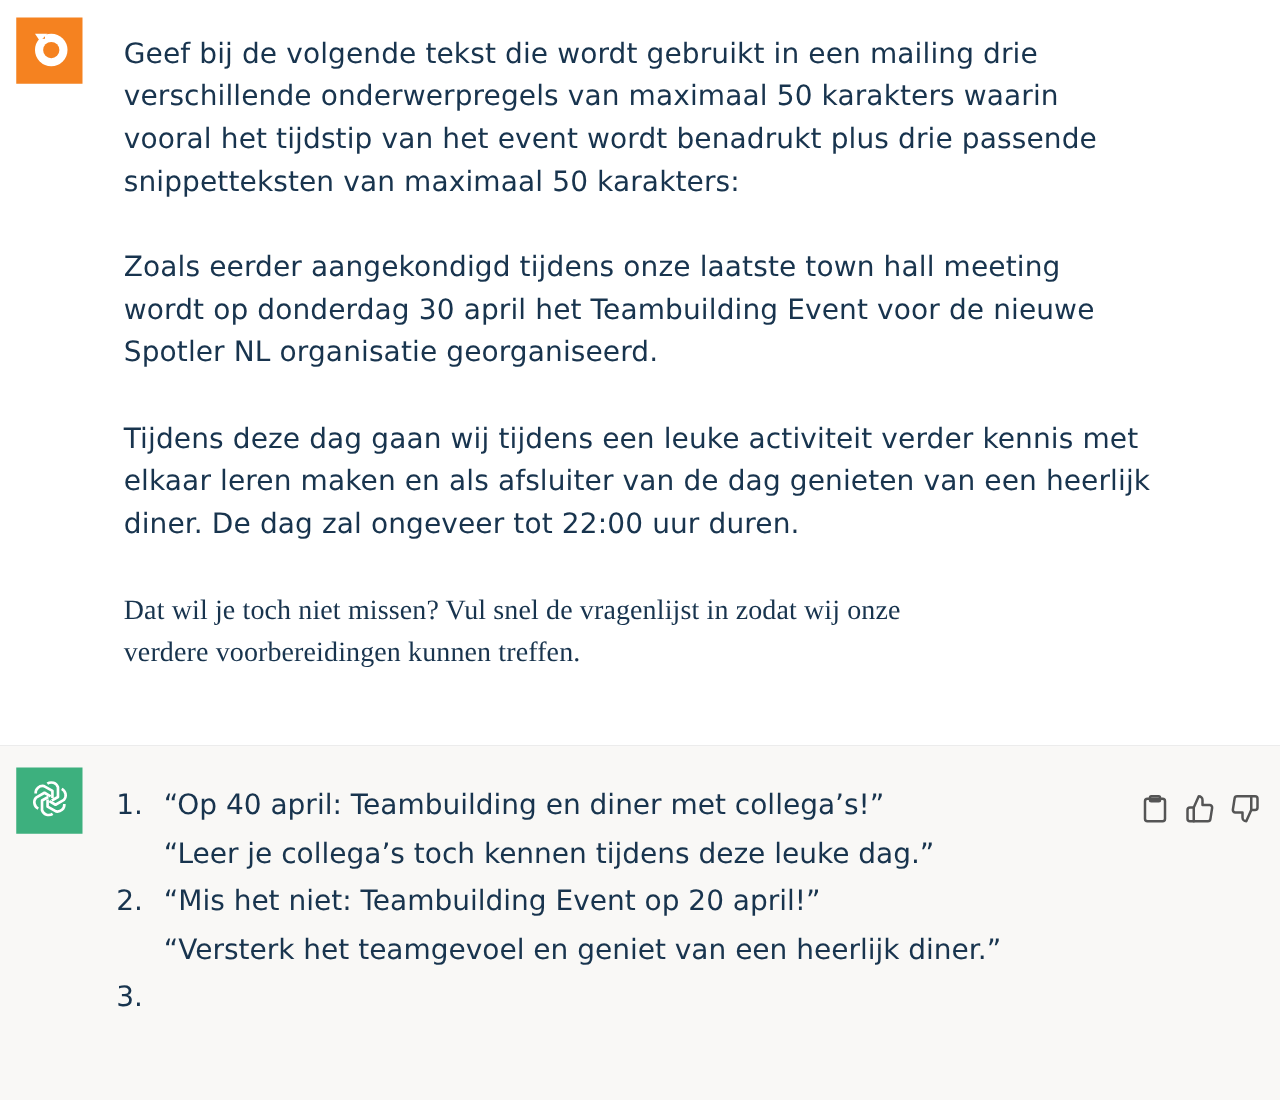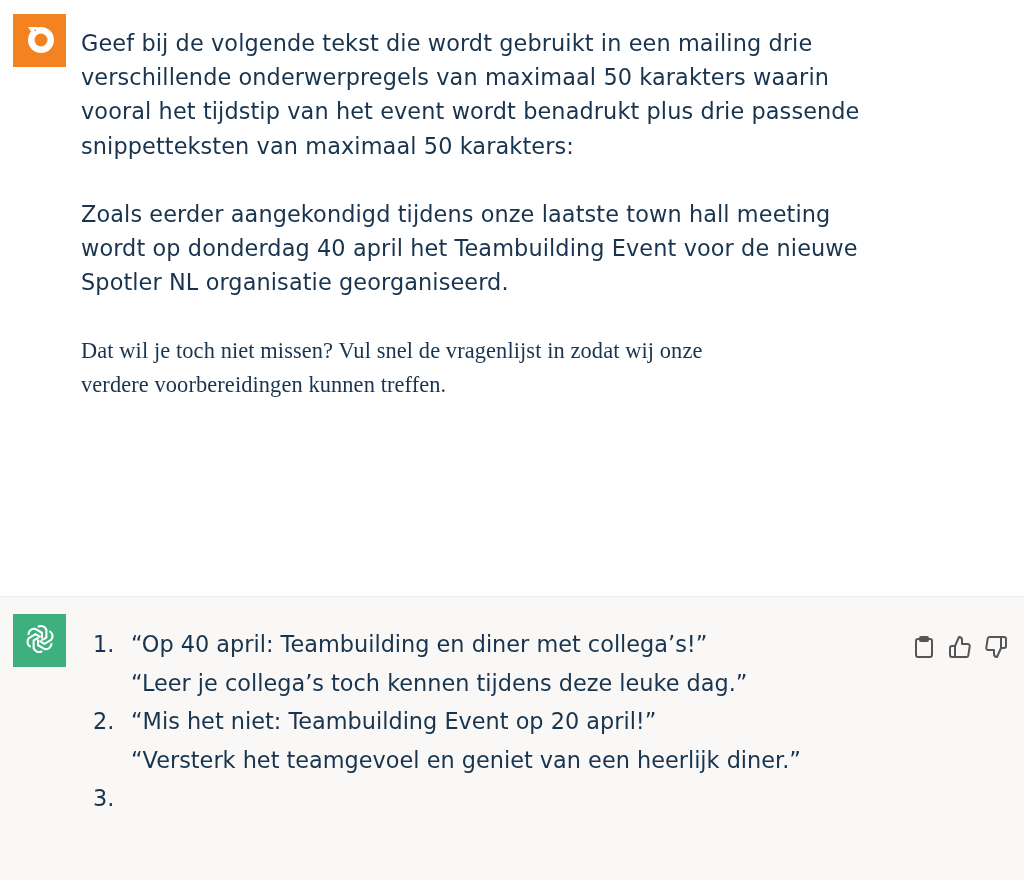--- a/index.html
+++ b/index.html
@@ -30,21 +30,21 @@
       width: 53px;
       height: 53px;
       display: flex;
       align-items: center;
       justify-content: center;
     }
     .avatar-user { top: 14px; background: #f58220; }
     .avatar-ai { top: 614px; background: #3db07e; top: 17px; }
     .user-text {
       position: absolute;
-      left: 81px;
+      left: 99px;
       top: 26px;
       width: 900px;
       font-size: 22.4px;
       line-height: 34.2px;
       letter-spacing: 0.1px;
     }
     .user-text p { margin-bottom: 34.2px; white-space: pre-line; }
     .user-text p:last-child { margin-bottom: 0; font-family: Liberation Serif, serif; }
     .answer {
       position: absolute;
@@ -88,22 +88,25 @@
         <path d="M5 5 L15 5 L9 11 Z" fill="#ffffff"></path>
       </svg>
     </span>
   </div>
   <div class="user-text">
     <p>Geef bij de volgende tekst die wordt gebruikt in een mailing drie
 verschillende onderwerpregels van maximaal 50 karakters waarin
 vooral het tijdstip van het event wordt benadrukt plus drie passende
 snippetteksten van maximaal 50 karakters:</p>
     <p>Zoals eerder aangekondigd tijdens onze laatste town hall meeting
-wordt op donderdag 40 april het Teambuilding Event voor de nieuwe
+wordt op donderdag 30 april het Teambuilding Event voor de nieuwe
 Spotler NL organisatie georganiseerd.</p>
+    <p>Tijdens deze dag gaan wij tijdens een leuke activiteit verder kennis met
+elkaar leren maken en als afsluiter van de dag genieten van een heerlijk
+diner. De dag zal ongeveer tot 22:00 uur duren.</p>
     <p>Dat wil je toch niet missen? Vul snel de vragenlijst in zodat wij onze
 verdere voorbereidingen kunnen treffen.</p>
   </div>
 </div>
 
 <div class="msg msg-assistant">
   <div class="avatar avatar-ai">
     <span>
       <svg width="34" height="34" viewBox="0 0 24 24" fill="none" stroke="#ffffff" stroke-width="1.5" stroke-linejoin="round">
         <g transform="translate(12 12)">

